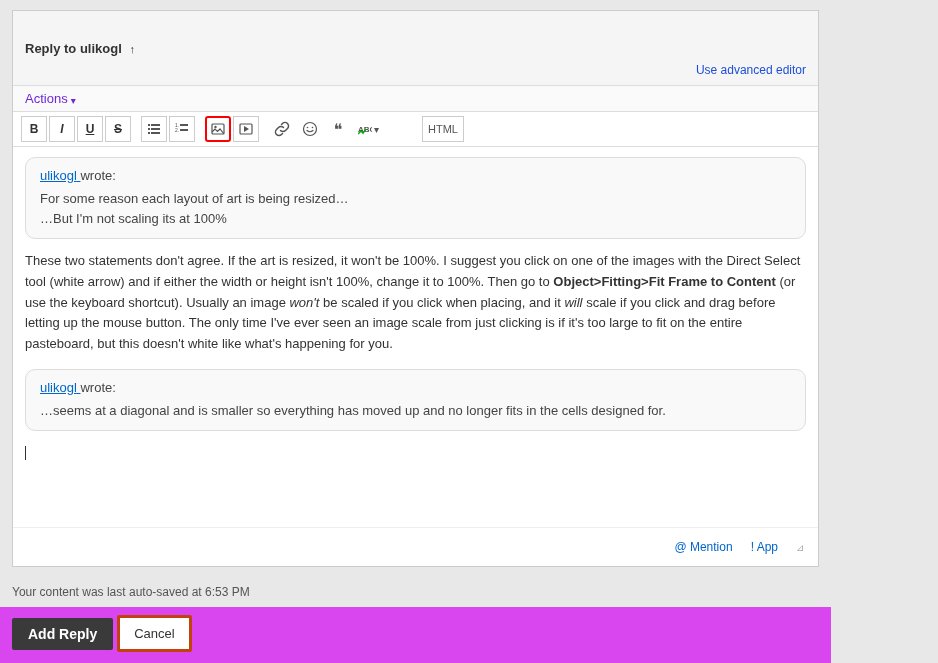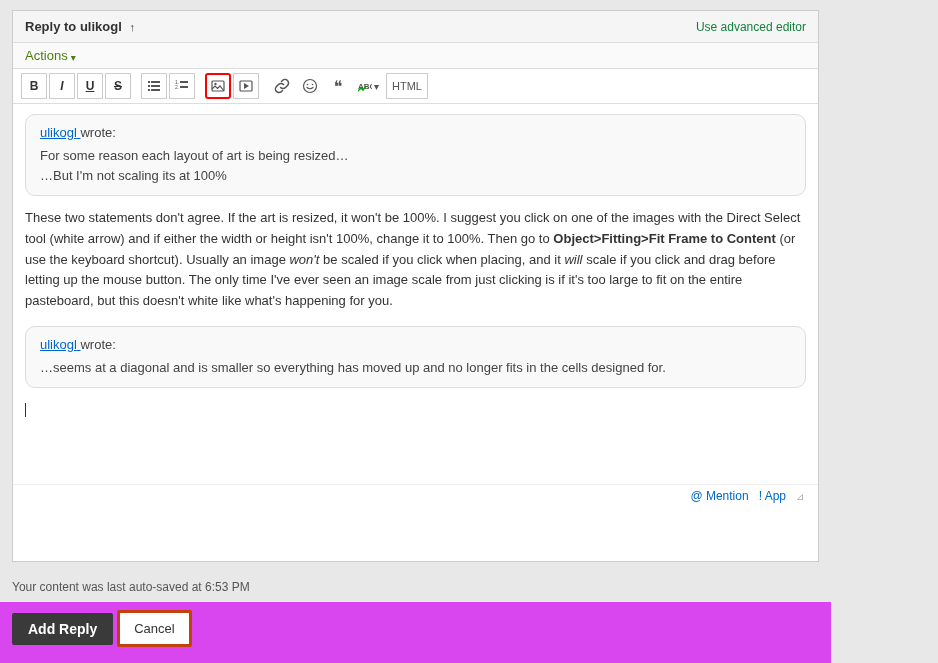--- a/index.html
+++ b/index.html
@@ -32,34 +32,35 @@
       justify-content: space-between;
       align-items: center;
     }
     .reply-title {
       font-size: 13px;
       font-weight: bold;
       color: #333;
     }
     .advanced-editor-link {
       font-size: 12px;
-      color: #15803d;
+      color: #1d4ed8;
       text-decoration: none;
       cursor: pointer;
+      margin-top: 44px;
     }
     .actions-bar {
       padding: 5px 12px;
       border-bottom: 1px solid #ddd;
       background: #fafafa;
     }
     .actions-btn {
       background: none;
       border: none;
       font-size: 13px;
-      color: #4d7c0f;
+      color: #6d28d9;
       cursor: pointer;
       display: inline-flex;
       align-items: flex-end;
       gap: 3px;
     }
     .actions-btn .arrow {
       font-size: 10px;
     }
     .toolbar {
       display: flex;
@@ -115,20 +116,21 @@
       height: 26px;
     }
     .toolbar-text-btn {
       border: 1px solid #ccc;
       background: #fff;
       cursor: pointer;
       font-size: 11px;
       color: #555;
       padding: 2px 5px;
       height: 26px;
+      margin-left: 36px;
     }
     .editor-area {
       padding: 10px 12px;
       min-height: 380px;
       background: #fff;
     }
     .quote-block {
       border: 1px solid #ddd;
       background: #f9f9f9;
       padding: 10px 14px;
@@ -168,25 +170,25 @@
     }
     .cursor-indicator {
       display: inline-block;
       width: 1px;
       height: 14px;
       background: #333;
       vertical-align: text-bottom;
     }
     .editor-footer {
       border-top: 1px solid #eee;
-      padding: 4px 12px;
+      padding: 12px 12px;
       display: flex;
       justify-content: flex-end;
       align-items: center;
-      gap: 10px;
+      gap: 18px;
       background: #fff;
     }
     .mention-btn, .app-btn {
       font-size: 12px;
       color: #0066cc;
       cursor: pointer;
       background: none;
       border: none;
       text-decoration: none;
     }

